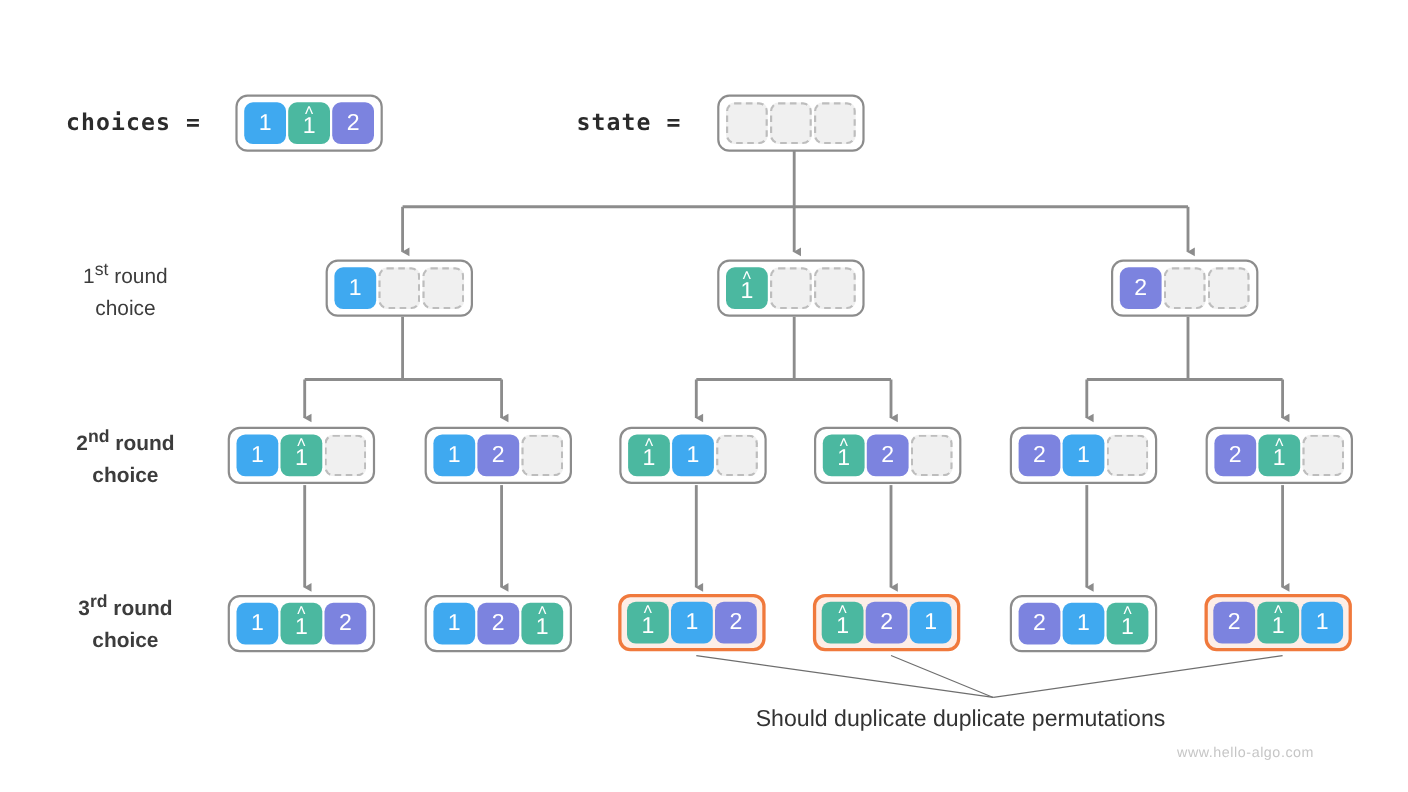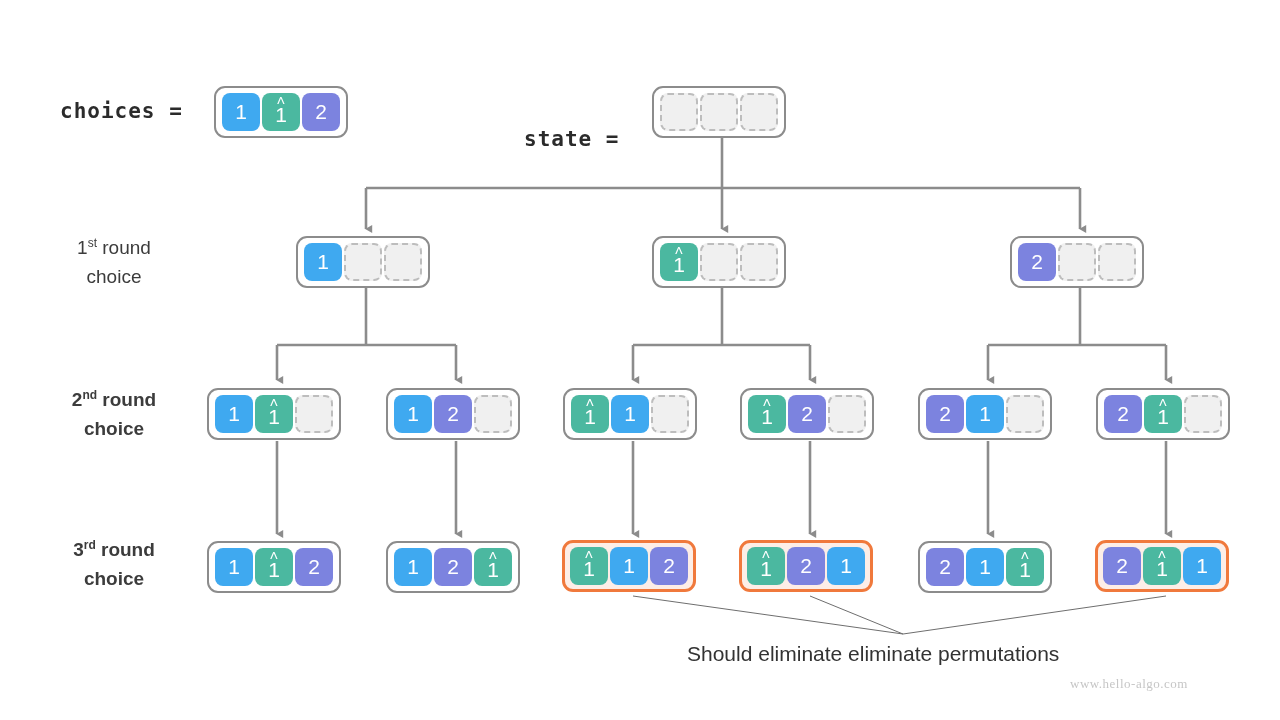--- a/index.html
+++ b/index.html
@@ -22,21 +22,21 @@
     font-weight:bold;font-size:21px;color:#2b2b2b;
     letter-spacing:1px;white-space:nowrap;
   }
 
   
   .row-caption{
     font-family:"Liberation Sans", sans-serif;
     font-size:19px;color:#3c3c3c;text-align:center;
     line-height:1.5;width:180px;
   }
-  .row-caption sup{font-size:12px;vertical-align:super;}
+  .row-caption sup{font-size:16px;vertical-align:super;}
 
   
   .arr{
     display:inline-flex;align-items:center;
     padding:5px;border-radius:11px;
     border:2px solid #8c8c8c;background:#ffffff;
     box-sizing:border-box;
   }
   .arr.hl{border:3px solid #f0793c;background:#fdeee7;padding:4px;}
 
@@ -62,21 +62,21 @@
     position:absolute;left:50%;top:-6px;transform:translateX(-50%);
     font-size:15px;line-height:1;
   }
 
   
   .annotation{
     font-family:"Liberation Sans", sans-serif;
     font-size:21px;color:#333333;white-space:nowrap;
   }
   .watermark{
-    font-family:Liberation Serif, serif;
+    font-family:Liberation Sans, sans-serif;
     font-size:13px;color:#c6c6c6;letter-spacing:.5px;white-space:nowrap;
   }
 </style>
 </head>
 <body>
 
 <div id="stage">
 
   <svg id="wires" viewBox="0 0 1280 720" xmlns="http://www.w3.org/2000/svg">
     <defs>
@@ -130,21 +130,21 @@
         </div>
         <div class="cell green">
           <span class="hat"><span class="caret">˄</span><span>1</span></span>
         </div>
         <div class="cell purple">
           <span>2</span>
         </div>
       </div>
   </div>
 
-  <div class="abs mono-label" style="left:524px;top:99px;margin-top:28px;">state =</div>
+  <div class="abs mono-label" style="left:524px;top:99px;">state =</div>
   <div class="abs" style="left:652px;top:86px;">
     <div class="arr">
         <div class="cell empty"></div>
         <div class="cell empty"></div>
         <div class="cell empty"></div>
       </div>
   </div>
 
   <div class="abs row-caption" style="left:24px;top:234px;">
     <span>1</span><sup>st</sup><span> round</span><br>
@@ -298,17 +298,17 @@
           <span>2</span>
         </div>
         <div class="cell green">
           <span class="hat"><span class="caret">˄</span><span>1</span></span>
         </div>
         <div class="cell blue">
           <span>1</span>
         </div>
       </div></div>
 
-  <div class="abs annotation" style="left:687px;top:642px;">Should eliminate eliminate permutations</div>
+  <div class="abs annotation" style="left:687px;top:642px;">Should duplicate duplicate permutations</div>
 
   <div class="abs watermark" style="left:1070px;top:676px;">www.hello-algo.com</div>
 
 </div>
 
 </body></html>

